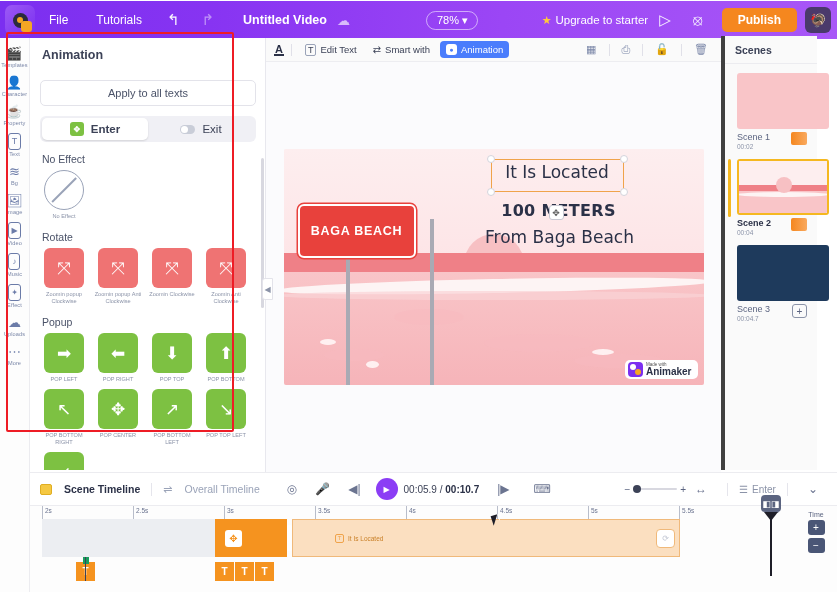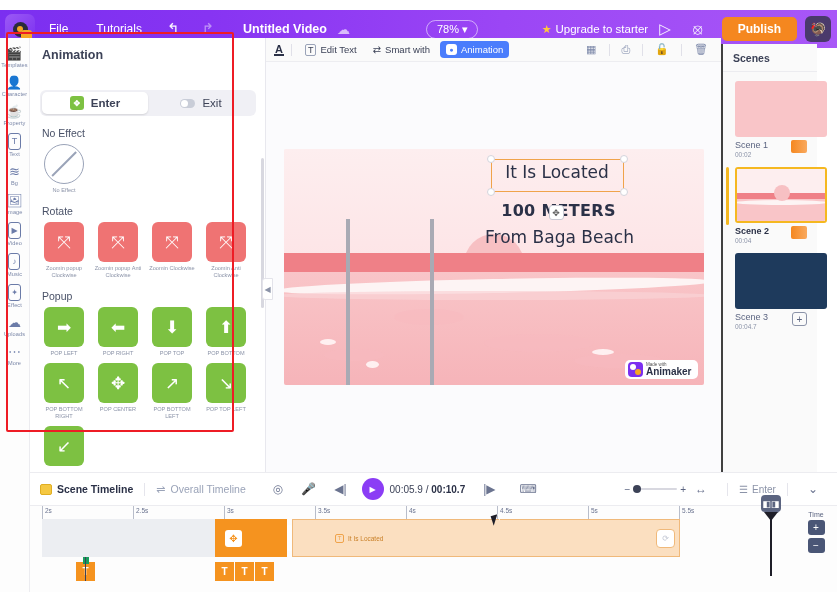--- a/index.html
+++ b/index.html
@@ -5,21 +5,21 @@
   * { box-sizing: border-box; margin: 0; padding: 0; }
   body {
     width: 837px; height: 592px;
     font-family: "Liberation Sans", sans-serif;
     background: #ffffff;
     overflow: hidden;
     position: relative;
   }
   
   .topbar {
-    position: absolute; left: 0; top: 10px; width: 837px; height: 38px;
+    position: absolute; left: 0; top: 1px; width: 837px; height: 38px;
     background: linear-gradient(90deg, #7b2ff0 0%, #8734f2 25%, #9b46f5 60%, #a857f7 100%);
     display: flex; align-items: center; color: #fff;
   }
   .logo-box {
     width: 30px; height: 30px; margin-left: 5px; border-radius: 7px;
     background: linear-gradient(135deg,#9b59f5,#7b2ff0);
     display: flex; align-items: center; justify-content: center;
     position: relative;
   }
   .logo-dot { width: 15px; height: 15px; border-radius: 50%; background:#2b2b3d; position:relative; }
@@ -140,36 +140,36 @@
     position:absolute;right:6px;bottom:6px;background:#fff;border-radius:5px;
     display:flex;align-items:center;gap:3px;padding:2px 6px 2px 3px;
   }
   .wm-ico{width:15px;height:15px;border-radius:4px;background:#7b2ff0;position:relative;}
   .wm-ico:after{content:"";position:absolute;width:6px;height:6px;border-radius:50%;background:#f5a623;right:2px;bottom:2px;}
   .wm-ico:before{content:"";position:absolute;width:6px;height:6px;border-radius:50%;background:#fff;left:2px;top:2px;}
   .wm-t1{font-size:4.5px;color:#555;line-height:5px;}
   .wm-t2{font-size:10px;font-weight:bold;color:#2b3147;line-height:10px;}
 
   
-  .scenes{position:absolute;left:721px;top:44px;width:96px;height:434px;background:#fafafa;border-left:2px solid #404040;}
+  .scenes{position:absolute;left:721px;top:36px;width:96px;height:434px;background:#fafafa;border-left:4px solid #404040;}
   .scenes-h{font-size:10.5px;font-weight:bold;color:#3c4257;padding:8px 0 7px 10px;border-bottom:1px solid #ececf0;}
   .scene{position:relative;margin:9px 10px 0 12px;cursor:pointer;}
   .scene-thumb{width:92px;height:56px;border-radius:3px;overflow:hidden;position:relative;}
   .scene-thumb.sel{border:2px solid #f5b820;}
   .scene-bar{position:absolute;left:-9px;top:0;width:3px;height:58px;background:#f5b820;border-radius:2px;}
   .scene-meta{display:flex;justify-content:space-between;align-items:flex-start;margin-top:3px;}
   .scene-nm{font-size:9px;color:#5b6480;line-height:11px;}
   .scene-nm.sel{color:#2b3147;font-weight:bold;}
   .scene-tm{font-size:6.5px;color:#8b93a8;}
   .scene-tag{width:16px;height:13px;border-radius:2px;background:linear-gradient(90deg,#f5871f,#f9a95e);}
   .add-scene{width:15px;height:14px;border:1px solid #8b93a8;border-radius:3px;display:flex;align-items:center;justify-content:center;font-size:10px;color:#5b6480;}
 
   
   .tlbar{position:absolute;left:30px;top:472px;width:807px;height:33px;background:#fff;border-top:1px solid #ececf0;display:flex;align-items:center;padding:0 10px;}
-  .tl-tab{display:flex;align-items:center;gap:5px;font-size:10.5px;cursor:pointer;}
+  .tl-tab{display:flex;align-items:center;gap:12px;font-size:10.5px;cursor:pointer;}
   .tl-tab.act{color:#2b3147;font-weight:bold;}
   .tl-tab.ina{color:#9aa3b8;}
   .tl-sq{width:12px;height:11px;border-radius:2px;background:#f5c842;border:1px solid #e0ae22;}
   .tl-sep{width:1px;height:13px;background:#e5e5ec;margin:0 11px;}
   .tl-ico{font-size:12px;color:#6b7490;padding:0 9px;cursor:pointer;}
   .play{width:22px;height:22px;border-radius:50%;background:#8b3df5;display:flex;align-items:center;justify-content:center;color:#fff;font-size:8px;margin:0 6px;cursor:pointer;}
   .tl-time{font-size:10px;color:#3c4257;margin-right:9px;}
   .tl-time b{color:#2b3147;}
   .zslider{display:flex;align-items:center;gap:3px;margin-left:10px;}
   .zsl-line{width:44px;height:2px;background:#d8d8e0;border-radius:2px;position:relative;}
@@ -273,20 +273,21 @@
     </div>
   <div class="rail-item">
     <span class="rail-ico">⋯</span>
     <span class="rail-lbl">More</span>
     </div>
 </div>
 
 <div class="panel">
   <div class="panel-title">Animation</div>
   <div class="panel-body">
+    <div class="apply-all">Apply to all texts</div>
     <div class="seg">
       <div class="seg-btn active">
         <span class="seg-sq">✥</span>
         <span>Enter</span>
       </div>
       <div class="seg-btn">
         <span class="seg-off"></span>
         <span>Exit</span>
       </div>
     </div>
@@ -425,20 +426,23 @@
     <div class="foam2"></div>
     <div class="blob" style="left:110px;top:160px;width:70px;height:16px;"></div>
     <div class="blob" style="left:200px;top:185px;width:110px;height:18px;"></div>
     <div class="blob" style="left:40px;top:200px;width:60px;height:12px;"></div>
     <div class="blob" style="left:290px;top:205px;width:90px;height:14px;"></div>
     <div class="wspot" style="left:36px;top:190px;width:16px;height:6px;"></div>
     <div class="wspot" style="left:82px;top:212px;width:13px;height:7px;"></div>
     <div class="wspot" style="left:308px;top:200px;width:22px;height:6px;"></div>
     <div class="post" style="left:62px;"></div>
     <div class="post" style="left:146px;"></div>
+    <div class="signboard">
+      <span class="sign-txt">BAGA BEACH</span>
+    </div>
     <div class="txt1-box"></div>
     <div class="handle" style="left:203px;top:6px;"></div>
     <div class="handle" style="left:336px;top:6px;"></div>
     <div class="handle" style="left:203px;top:39px;"></div>
     <div class="handle" style="left:336px;top:39px;"></div>
     <div class="txt1">It Is Located</div>
     <div class="txt2">100 METERS</div>
     <div class="move-cursor">✥</div>
     <div class="txt3">From Baga Beach</div>
     <div class="wm">

